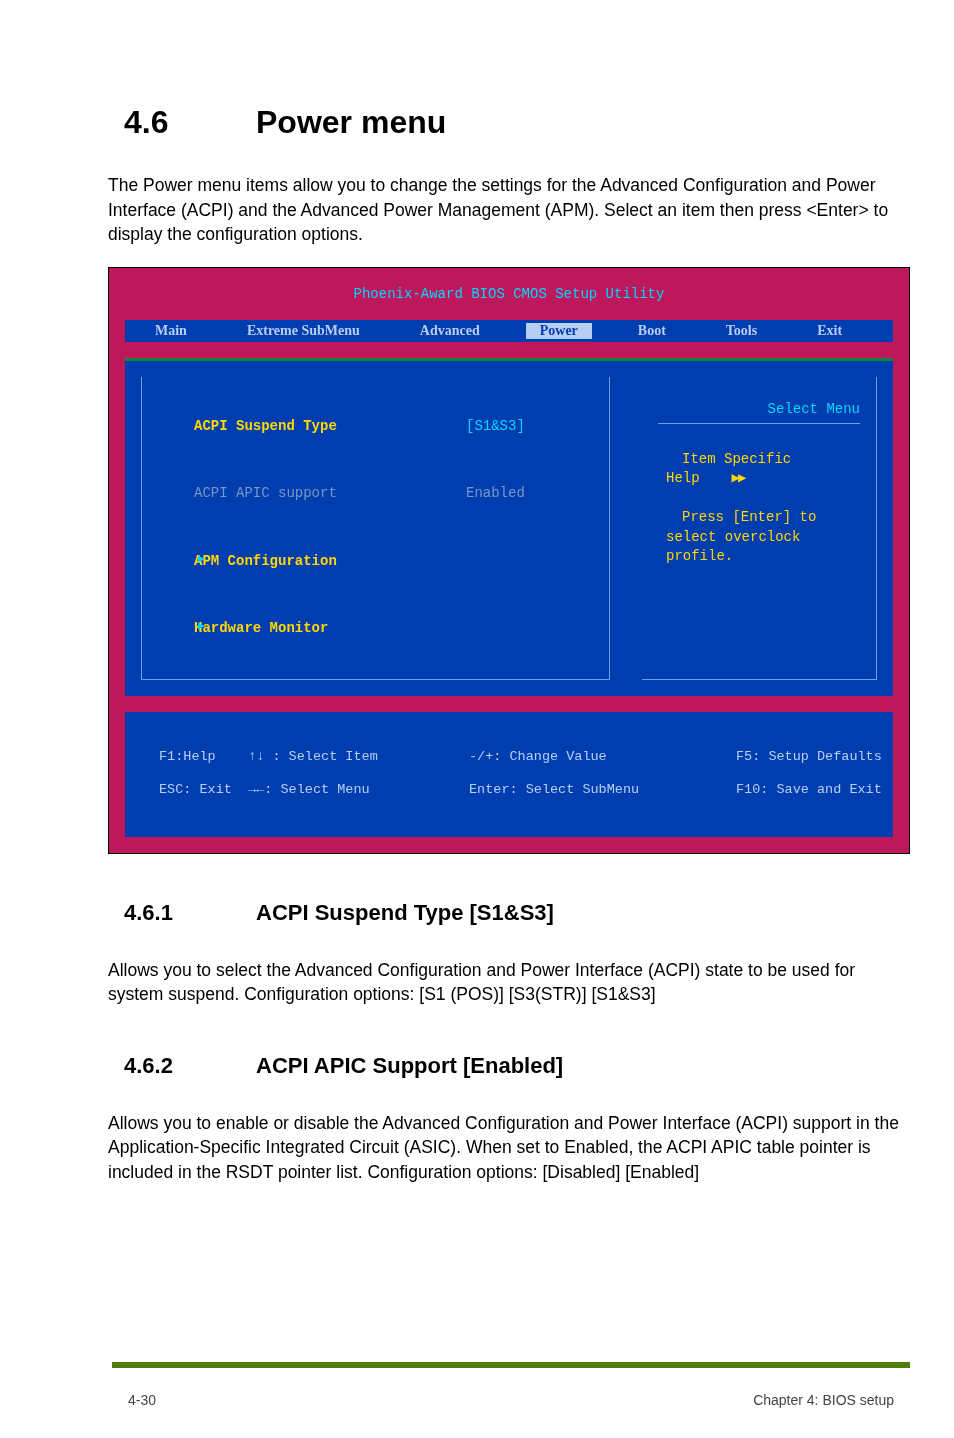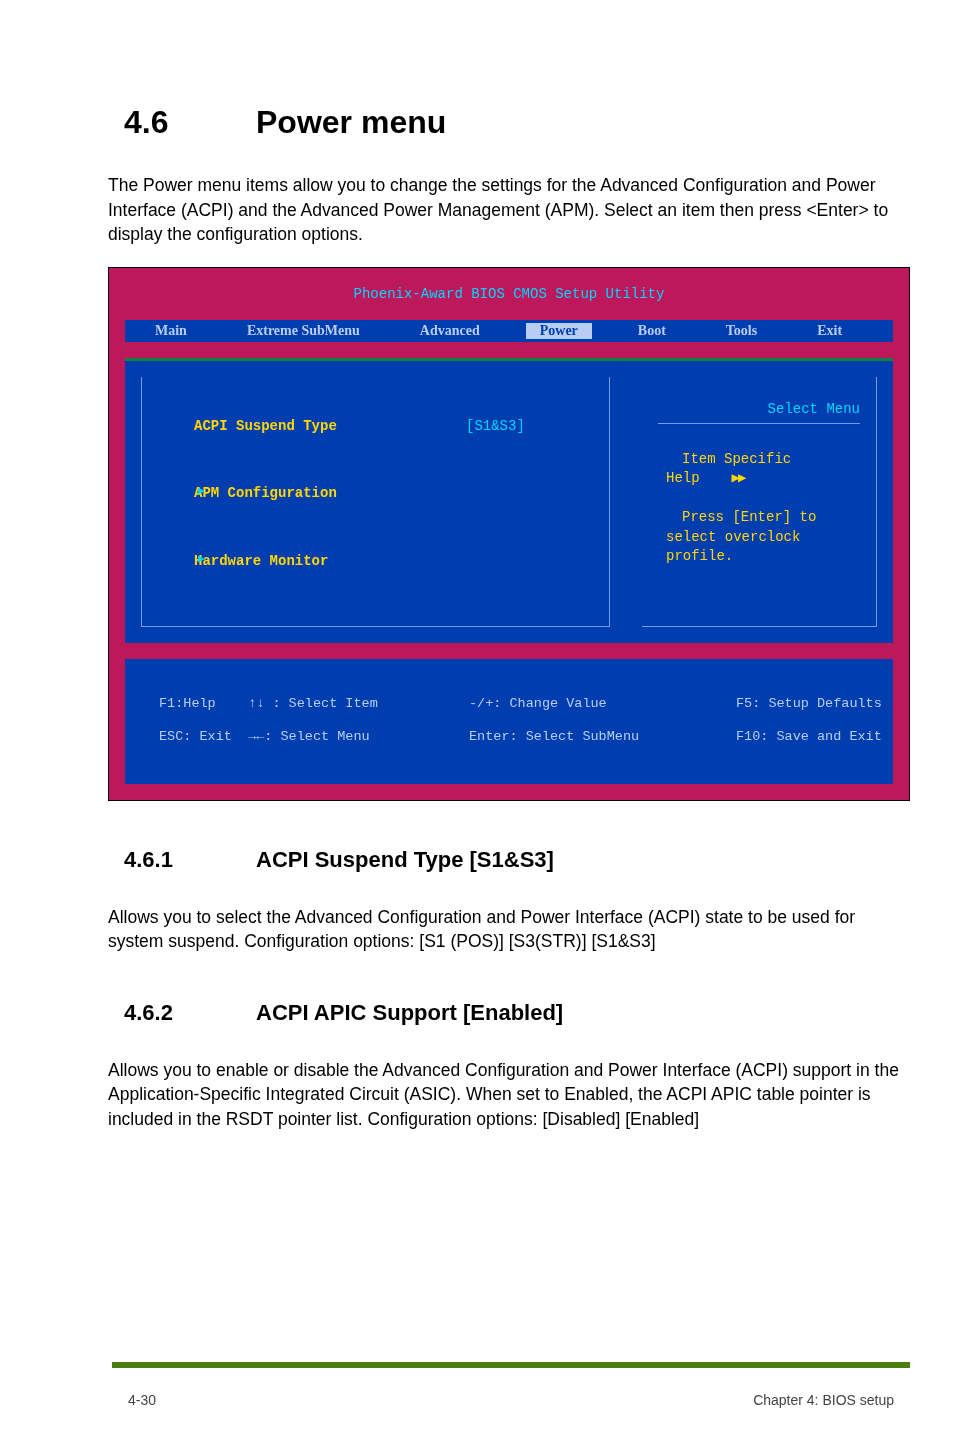--- a/index.html
+++ b/index.html
@@ -141,20 +141,24 @@
     <span>Boot</span>
     <span>Tools</span>
     <span>Exit</span>
   </div>
   <div class="bios-body">
     <div class="bios-left">
       <div class="opt-row">
         <span class="opt-label">ACPI Suspend Type</span>
         <span class="opt-val">[S1&amp;S3]</span>
       </div>
+      <div class="opt-row">
+        <span class="opt-label dim">ACPI APIC support</span>
+        <span class="opt-val dim">Enabled</span>
+      </div>
       <div class="opt-row" style="position:relative">
         <span class="tri">▶</span>
         <span class="opt-label">APM Configuration</span>
       </div>
       <div class="opt-row" style="position:relative">
         <span class="tri">▶</span>
         <span class="opt-label">Hardware Monitor</span>
       </div>
     </div>
     <div class="bios-right">

